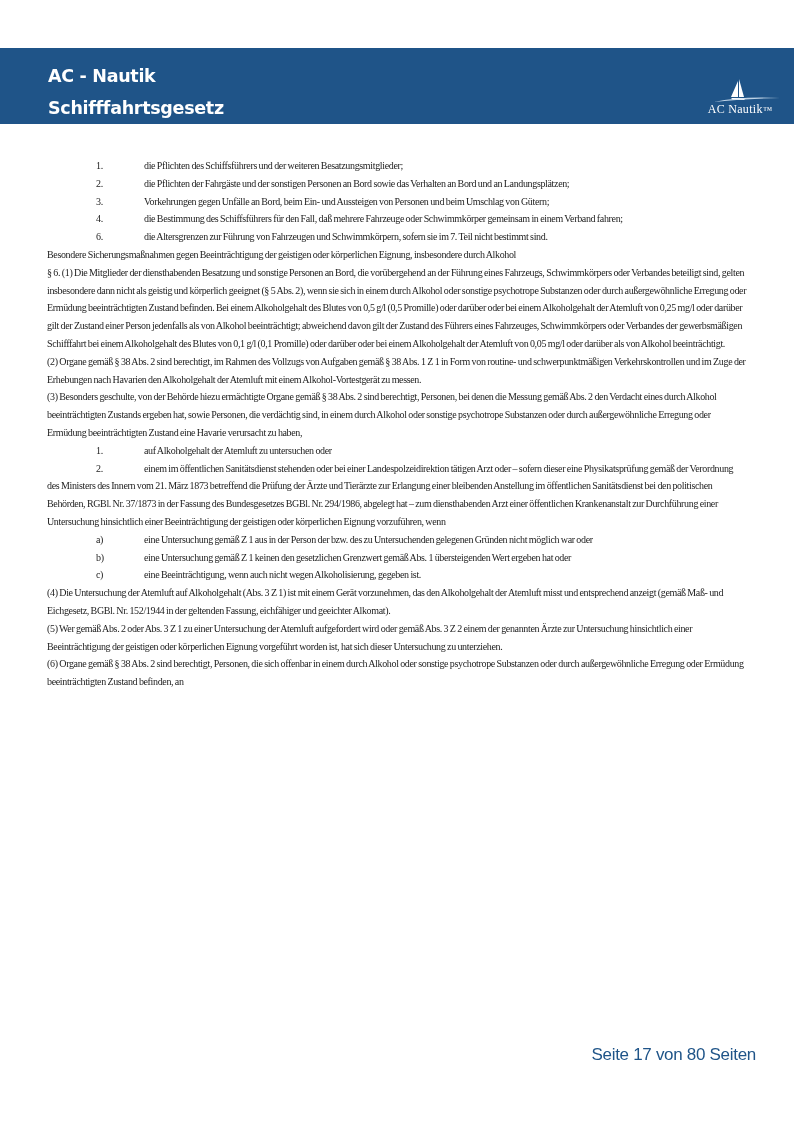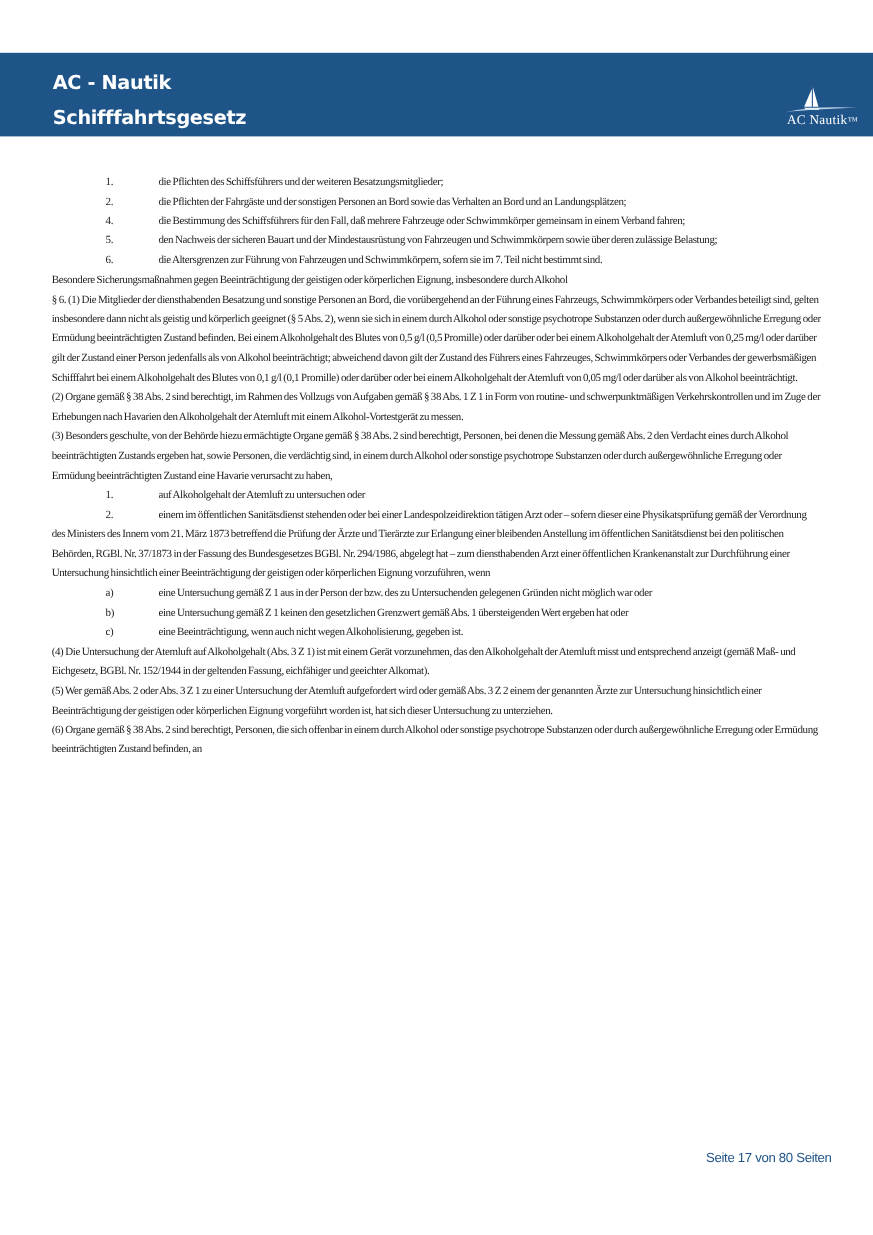--- a/index.html
+++ b/index.html
@@ -7,30 +7,30 @@
          font-family: "Liberation Sans", sans-serif; color: #1a1a1a; }
   .header { position: absolute; left: 0; top: 48px; width: 794px; height: 76px;
             background: #1f5488; }
   .header .t1, .header .t2 { position: absolute; left: 48px; color: #ffffff;
             font-family: "DejaVu Sans", sans-serif; font-weight: bold; font-size: 17.5px;
             letter-spacing: -0.3px; }
   .header .t1 { top: 18px; }
   .header .t2 { top: 50px; text-align: right; }
   .logo { position: absolute; right: 14px; top: 30px; width: 80px; height: 42px; }
   .logo svg { position: absolute; left: 0; top: 0; }
-  .logo .logo-text { position: absolute; left: 0; top: 24px; width: 80px; text-align: right;
+  .logo .logo-text { position: absolute; left: 0; top: 24px; width: 80px; text-align: center;
             color: #ffffff; font-family: "Liberation Serif", serif; font-size: 12px;
             letter-spacing: 0.3px; white-space: nowrap; }
   .logo .logo-text small { font-size: 9.5px; }
   .content { position: absolute; left: 47px; top: 157px; width: 700px;
              font-family: Liberation Serif, serif; font-size: 10px;
              line-height: 17.8px; letter-spacing: -0.35px; word-spacing: -0.5px; color: #1c1c1c; }
   .content p { margin: 0; }
   .item .num { display: inline-block; width: 48px; margin-left: 49px; }
-  .footer { position: absolute; right: 38px; top: 1045px; font-size: 12px;
+  .footer { position: absolute; right: 38px; top: 1045px; font-size: 17px;
             color: #1f5488; letter-spacing: -0.3px; }
 </style>
 </head>
 <body>
 
 <div class="header">
   <div class="t1">AC - Nautik</div>
   <div class="t2">Schifffahrtsgesetz</div>
   <div class="logo">
     <svg width="80" height="26" viewBox="0 0 80 26">
@@ -42,22 +42,22 @@
     <div class="logo-text">
       <span>AC Nautik</span><small>™</small>
     </div>
   </div>
 </div>
 
 <div class="content">
   <div id="list1">
       <p class="item"><span class="num">1.</span><span>die Pflichten des Schiffsführers und der weiteren Besatzungsmitglieder;</span></p>
       <p class="item"><span class="num">2.</span><span>die Pflichten der Fahrgäste und der sonstigen Personen an Bord sowie das Verhalten an Bord und an Landungsplätzen;</span></p>
+      <p class="item"><span class="num">3.</span><span>Vorkehrungen gegen Unfälle an Bord, beim Ein- und Aussteigen von Personen und beim Umschlag von Gütern;</span></p>
       <p class="item"><span class="num">4.</span><span>die Bestimmung des Schiffsführers für den Fall, daß mehrere Fahrzeuge oder Schwimmkörper gemeinsam in einem Verband fahren;</span></p>
-      <p class="item"><span class="num">5.</span><span>den Nachweis der sicheren Bauart und der Mindestausrüstung von Fahrzeugen und Schwimmkörpern sowie über deren zulässige Belastung;</span></p>
       <p class="item"><span class="num">6.</span><span>die Altersgrenzen zur Führung von Fahrzeugen und Schwimmkörpern, sofern sie im 7. Teil nicht bestimmt sind.</span></p>
     </div>
   <p>Besondere Sicherungsmaßnahmen gegen Beeinträchtigung der geistigen oder körperlichen Eignung, insbesondere durch Alkohol</p>
   <p>§ 6. (1) Die Mitglieder der diensthabenden Besatzung und sonstige Personen an Bord, die vorübergehend an der Führung eines Fahrzeugs, Schwimmkörpers oder Verbandes beteiligt sind, gelten insbesondere dann nicht als geistig und körperlich geeignet (§ 5 Abs. 2), wenn sie sich in einem durch Alkohol oder sonstige psychotrope Substanzen oder durch außergewöhnliche Erregung oder Ermüdung beeinträchtigten Zustand befinden. Bei einem Alkoholgehalt des Blutes von 0,5 g/l (0,5 Promille) oder darüber oder bei einem Alkoholgehalt der Atemluft von 0,25 mg/l oder darüber gilt der Zustand einer Person jedenfalls als von Alkohol beeinträchtigt; abweichend davon gilt der Zustand des Führers eines Fahrzeuges, Schwimmkörpers oder Verbandes der gewerbsmäßigen Schifffahrt bei einem Alkoholgehalt des Blutes von 0,1 g/l (0,1 Promille) oder darüber oder bei einem Alkoholgehalt der Atemluft von 0,05 mg/l oder darüber als von Alkohol beeinträchtigt.</p>
   <p>(2) Organe gemäß § 38 Abs. 2 sind berechtigt, im Rahmen des Vollzugs von Aufgaben gemäß § 38 Abs. 1 Z 1 in Form von routine- und schwerpunktmäßigen Verkehrskontrollen und im Zuge der Erhebungen nach Havarien den Alkoholgehalt der Atemluft mit einem Alkohol-Vortestgerät zu messen.</p>
   <p>(3) Besonders geschulte, von der Behörde hiezu ermächtigte Organe gemäß § 38 Abs. 2 sind berechtigt, Personen, bei denen die Messung gemäß Abs. 2 den Verdacht eines durch Alkohol beeinträchtigten Zustands ergeben hat, sowie Personen, die verdächtig sind, in einem durch Alkohol oder sonstige psychotrope Substanzen oder durch außergewöhnliche Erregung oder Ermüdung beeinträchtigten Zustand eine Havarie verursacht zu haben,</p>
   <div id="list2">
       <p class="item"><span class="num">1.</span><span>auf Alkoholgehalt der Atemluft zu untersuchen oder</span></p>
       <p class="item"><span class="num">2.</span><span>einem im öffentlichen Sanitätsdienst stehenden oder bei einer Landespolzeidirektion tätigen Arzt oder – sofern dieser eine Physikatsprüfung gemäß der Verordnung des Ministers des Innern vom 21. März 1873 betreffend die Prüfung der Ärzte und Tierärzte zur Erlangung einer bleibenden Anstellung im öffentlichen Sanitätsdienst bei den politischen Behörden, RGBl. Nr. 37/1873 in der Fassung des Bundesgesetzes BGBl. Nr. 294/1986, abgelegt hat – zum diensthabenden Arzt einer öffentlichen Krankenanstalt zur Durchführung einer Untersuchung hinsichtlich einer Beeinträchtigung der geistigen oder körperlichen Eignung vorzuführen, wenn</span></p>
     </div>

